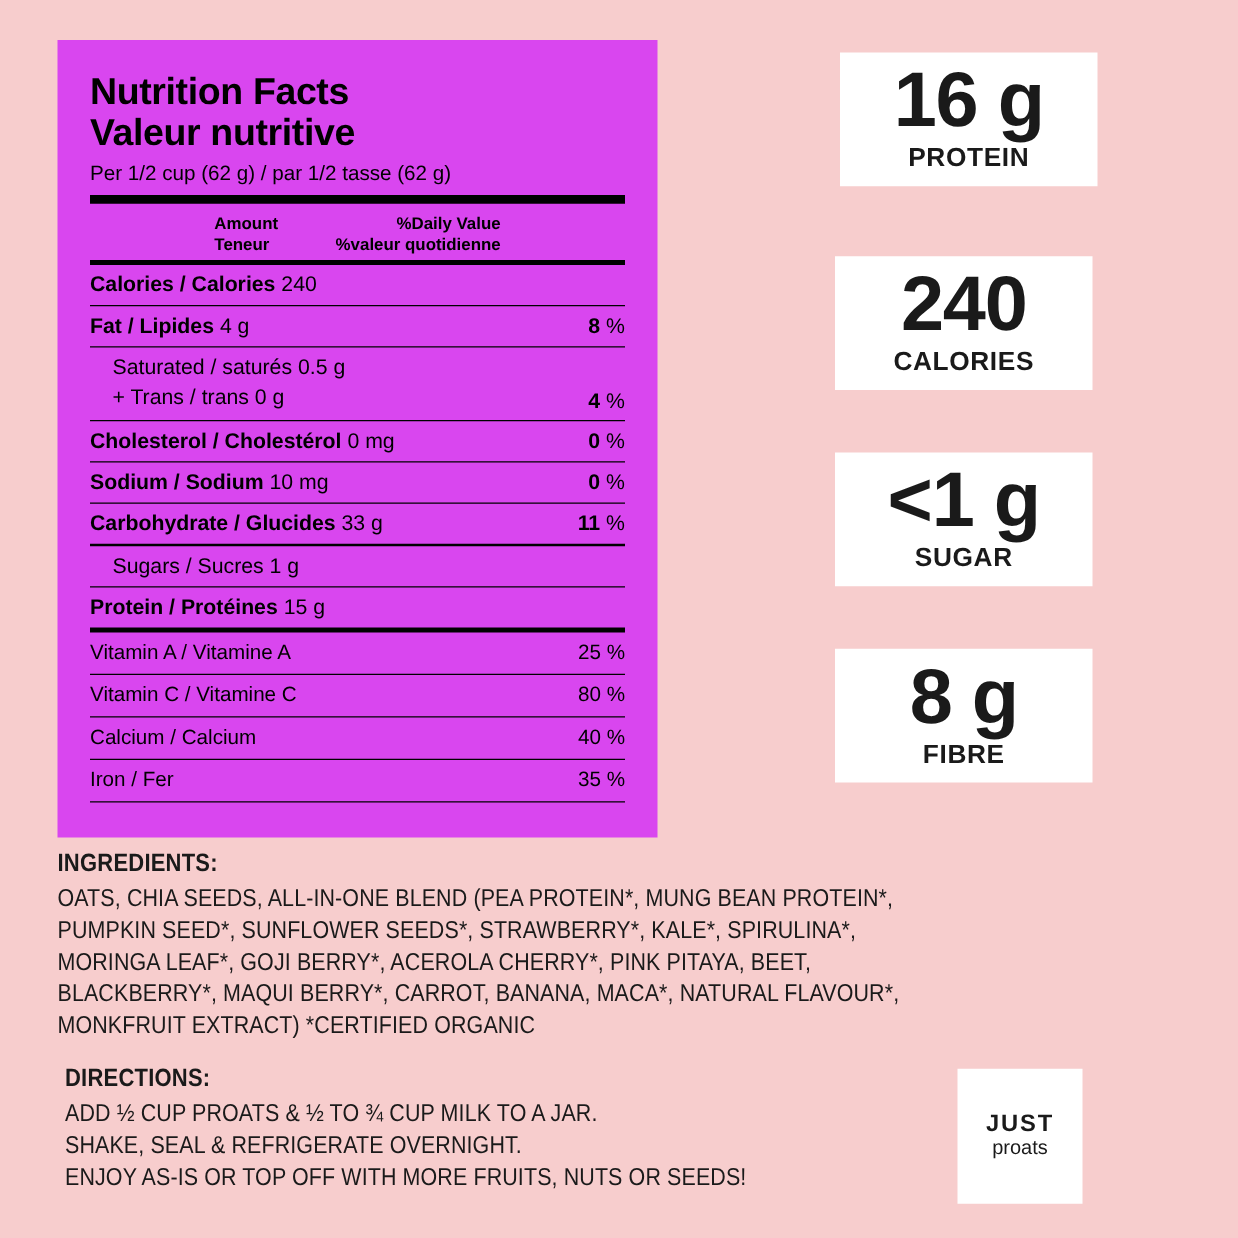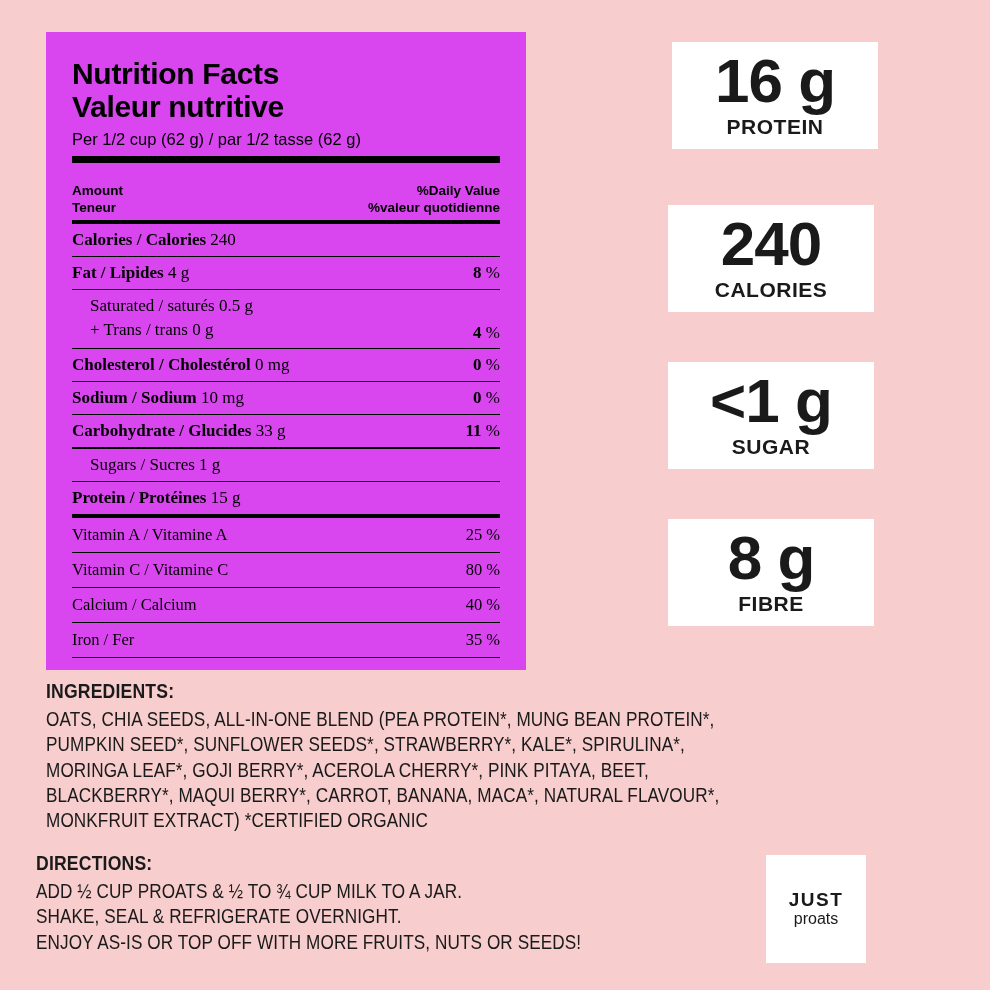--- a/index.html
+++ b/index.html
@@ -48,40 +48,39 @@
     font-size: 16.5px;
     color: #000;
     padding-bottom: 7px;
   }
   .rule-thick { border-bottom: 7px solid #000; }
   .rule-med   { border-bottom: 4px solid #000; }
   .rule-thin  { border-bottom: 1px solid #000; }
 
   .nf-head-row {
     display: flex;
-    justify-content: space-between;
+    justify-content: center;
     align-items: flex-start;
-    padding: 20px 0 3px 0;
+    padding: 8px 0 3px 0;
     font-size: 13.5px;
     line-height: 1.25;
     color: #000;
     gap: 46px;
   }
   .nf-head-left { font-weight: bold; }
   .nf-head-right { font-weight: bold; text-align: right; }
   .nf-head-right .sub, .nf-head-left .sub { font-weight: bold; }
 
   .nf-row {
     display: flex;
     justify-content: space-between;
     align-items: flex-end;
     padding: 6px 0 6px 0;
     font-size: 17px;
     color: #000;
-    font-family: Liberation Serif, serif;
   }
   .nf-row .lbl b { font-weight: bold; }
   .nf-row .val { font-weight: bold; white-space: nowrap; }
   .nf-row .val .pct { font-weight: normal; }
   .indent { padding-left: 18px; }
   .nf-row.two-line { padding: 4px 0 5px 0; }
   .nf-row.two-line .lbl { line-height: 1.45; }
   .nf-row.two-line .val { align-self: flex-end; }
   .nf-row.vit {
     font-size: 16.5px;
@@ -132,21 +131,21 @@
     letter-spacing: 0.2px;
     margin-bottom: 4px;
   }
   .block-body {
     font-size: 19.5px;
     line-height: 1.30;
     letter-spacing: 0.1px;
   }
   .directions-block {
     position: absolute;
-    left: 36px;
+    left: 52px;
     top: 852px;
     width: 720px;
     color: #1a1a1a;
   }
 
   
   .squeeze {
     display: inline-block;
     transform: scaleX(0.88);
     transform-origin: left center;

